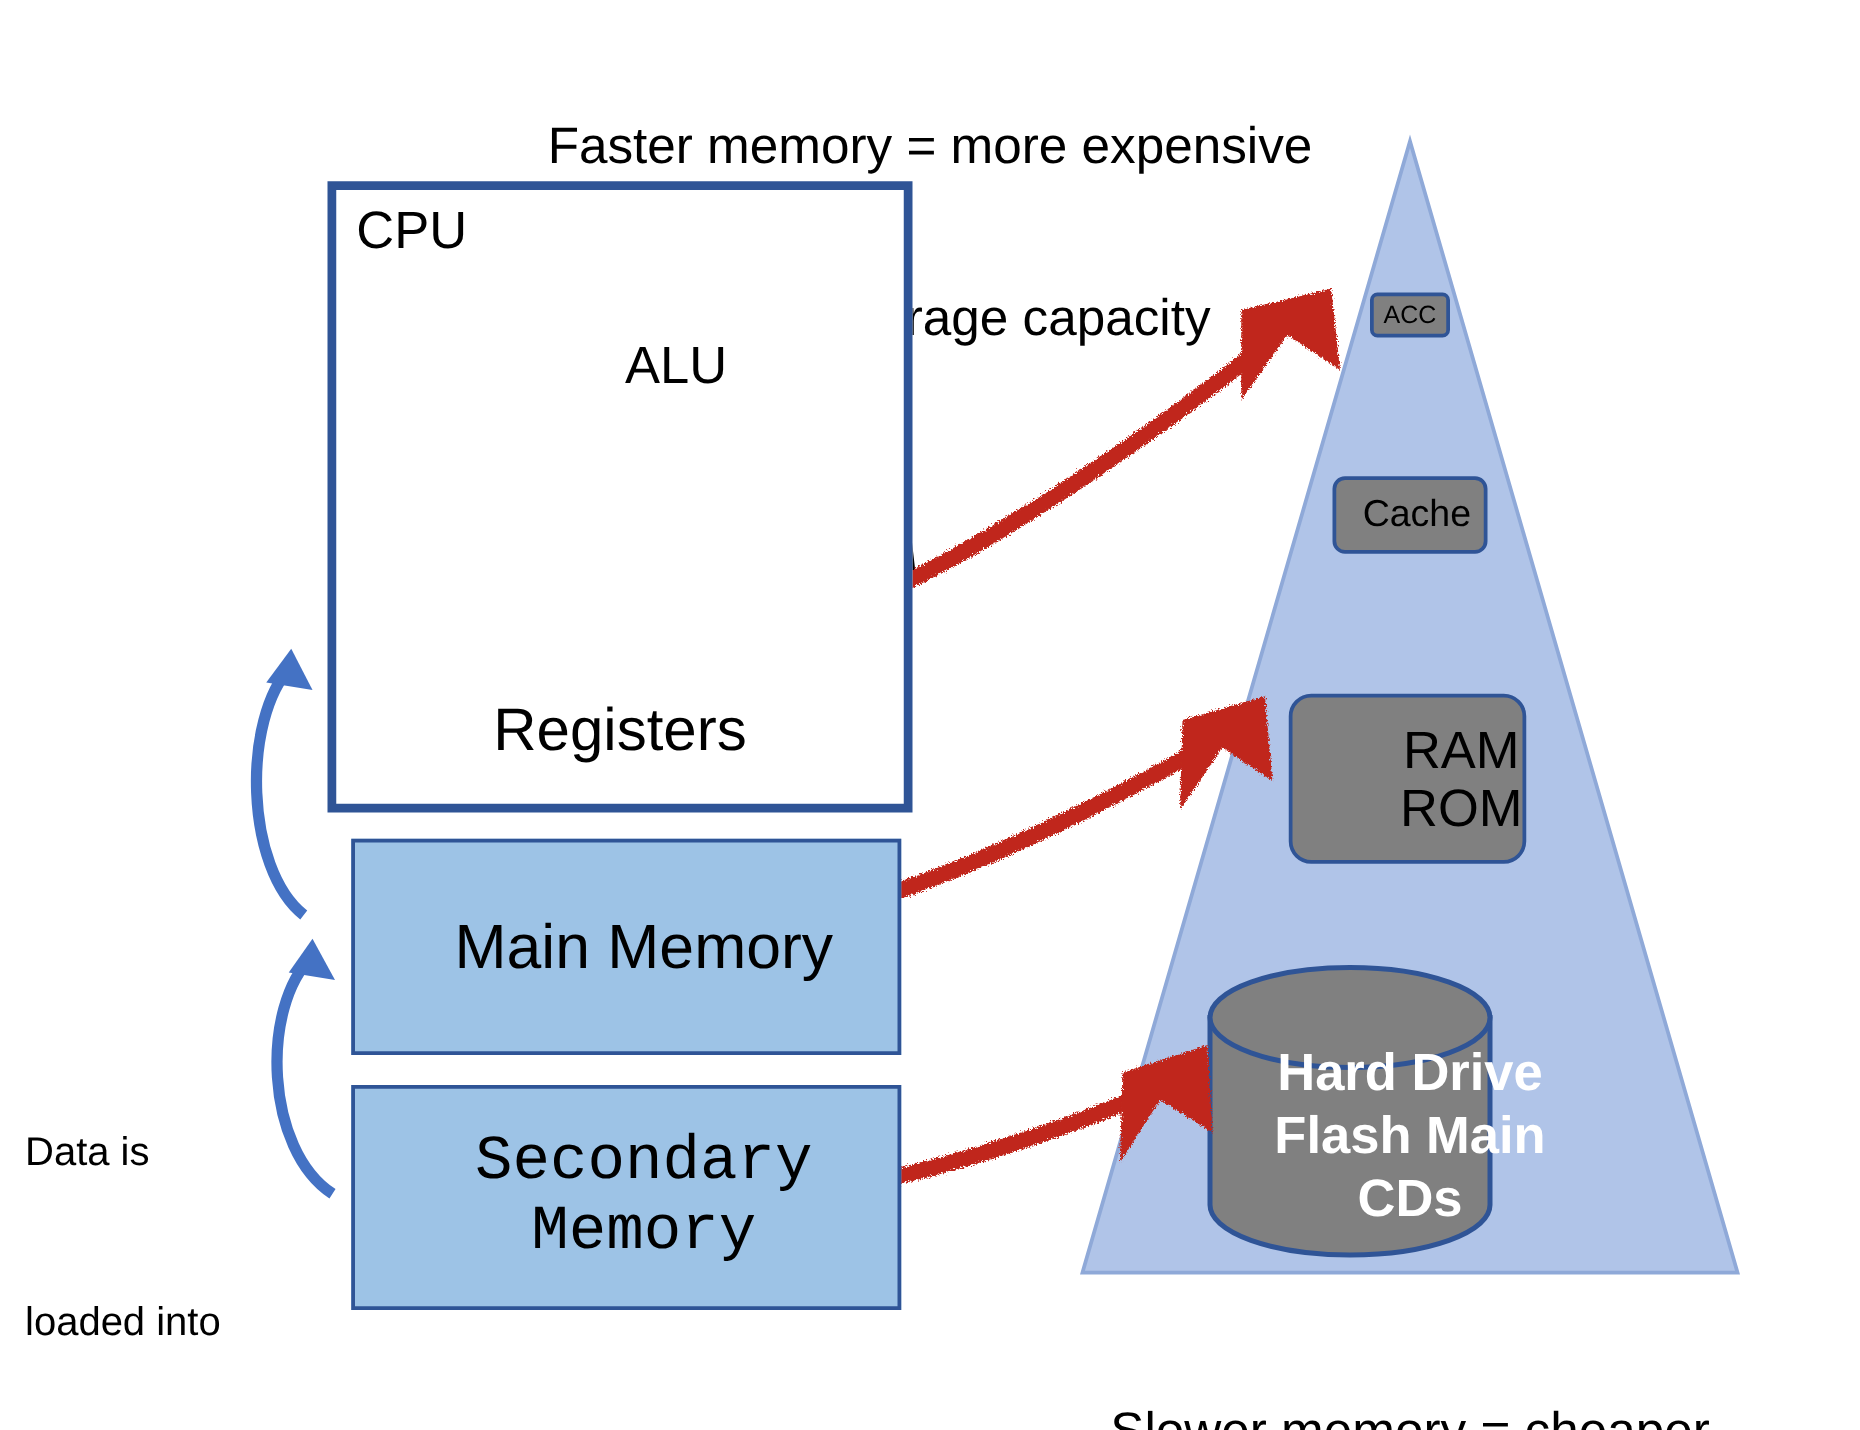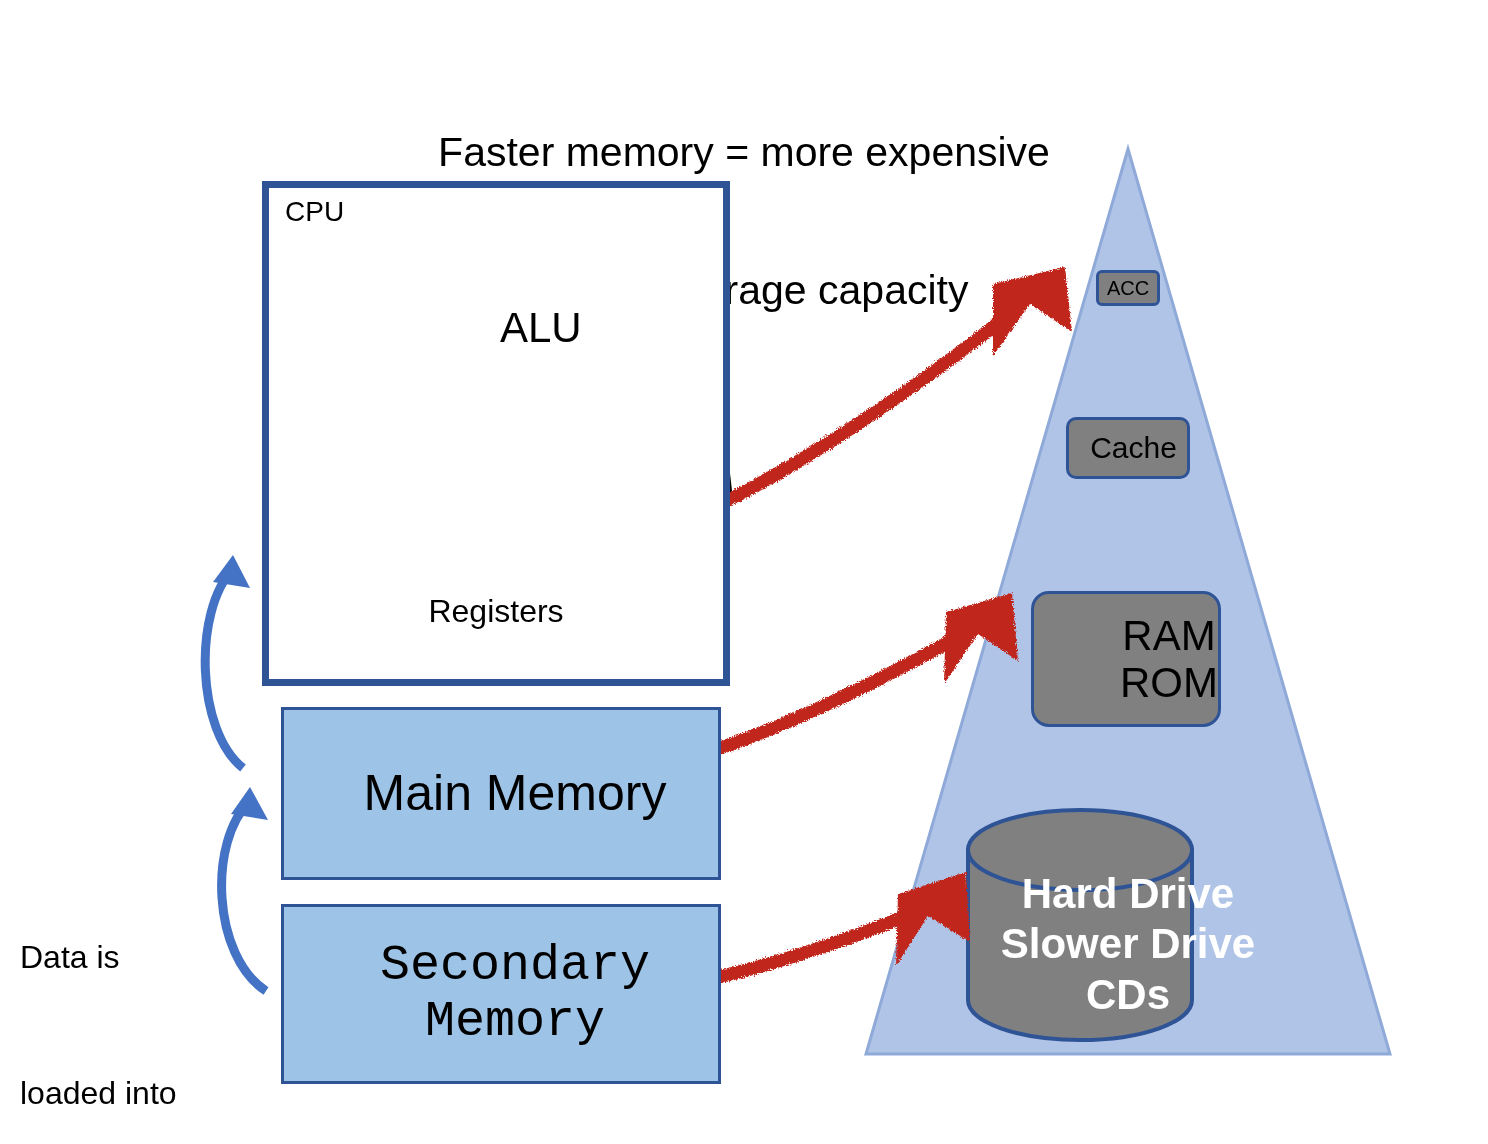--- a/index.html
+++ b/index.html
@@ -13,21 +13,20 @@
     position: relative;
     overflow: hidden;
     font-family: "Liberation Sans", sans-serif;
     color: #000000;
   }
   #stage {
     position: absolute;
     left: 0; top: 0;
     width: 1488px;
     height: 968px;
-    margin-top: 36px;
   }
   .svg-layer {
     position: absolute;
     left: 0; top: 0;
     width: 1488px;
     height: 1144px;
   }
   .txt {
     position: absolute;
     white-space: pre;
@@ -59,32 +58,32 @@
     top: 145px;
     width: 468px;
     height: 505px;
     border: 7px solid #2F5496;
     background: #ffffff;
     box-sizing: border-box;
   }
   #cpu-label {
     left: 285px;
     top: 160px;
-    font-size: 28px;
+    font-size: 42px;
   }
   #alu-label {
     left: 500px;
     top: 268px;
     font-size: 42px;
   }
   #registers-label {
     left: 496px;
     top: 558px;
     transform: translateX(-50%);
-    font-size: 32px;
+    font-size: 48px;
   }
 
   
   .mem-box {
     position: absolute;
     background: #9DC3E6;
     border: 3px solid #2F5496;
     box-sizing: border-box;
     display: flex;
     align-items: center;
@@ -277,21 +276,21 @@
   </div>
   <div class="pyr-chip" id="cache-chip">
     <span>Cache</span>
   </div>
   <div class="pyr-chip" id="ramrom-chip">
     <span><span>RAM</span><br><span>ROM</span></span>
   </div>
 
   <div id="storage-label">
     <div>Hard Drive</div>
-    <div>Slower Drive</div>
+    <div>Flash Main</div>
     <div>CDs</div>
   </div>
 
   <div class="txt" id="bottom-caption">
     <div>Slower memory = cheaper</div>
     
   </div>
 
 </div>
 

